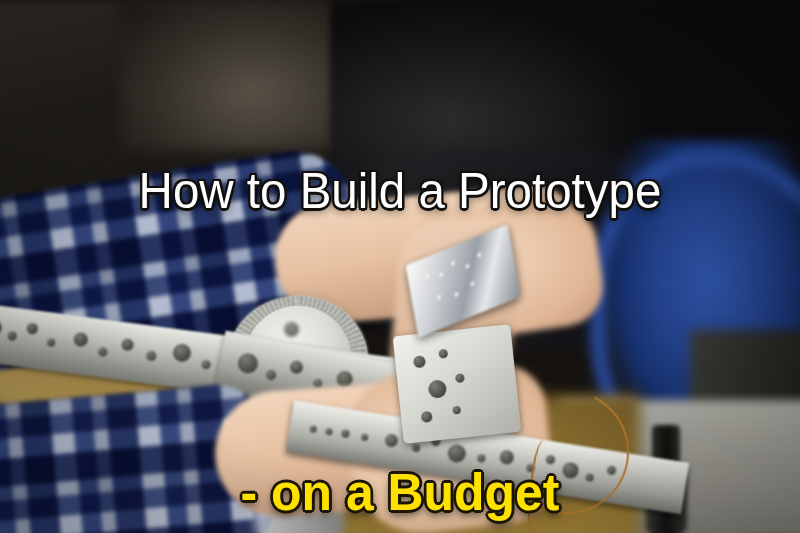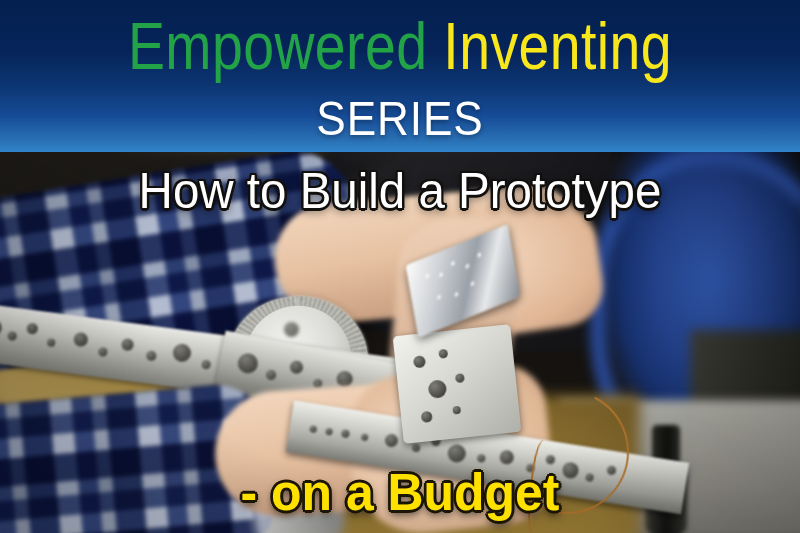--- a/index.html
+++ b/index.html
@@ -399,29 +399,18 @@
       <div class="shiny-dots" style="left:44px;top:44px;"></div>
       <div class="shiny-dots" style="left:62px;top:40px;"></div>
     </div>
 
     <div class="layer wire"></div>
     <div class="layer wire2"></div>
 
     <div class="vignette"></div>
   </div>
 
-  <div class="banner">
-    <div class="banner-inner"></div>
-
-    <div class="title-main">
-      <span class="t-green">Empowered</span>
-      <span> </span>
-      <span class="t-yellow">Inventing</span>
-    </div>
-
-    <div class="title-series">SERIES</div>
-  </div>
 
   <div class="headline">How to Build a Prototype</div>
 
   <div class="subline">- on a Budget</div>
 
 </div>
 
 </body></html>

